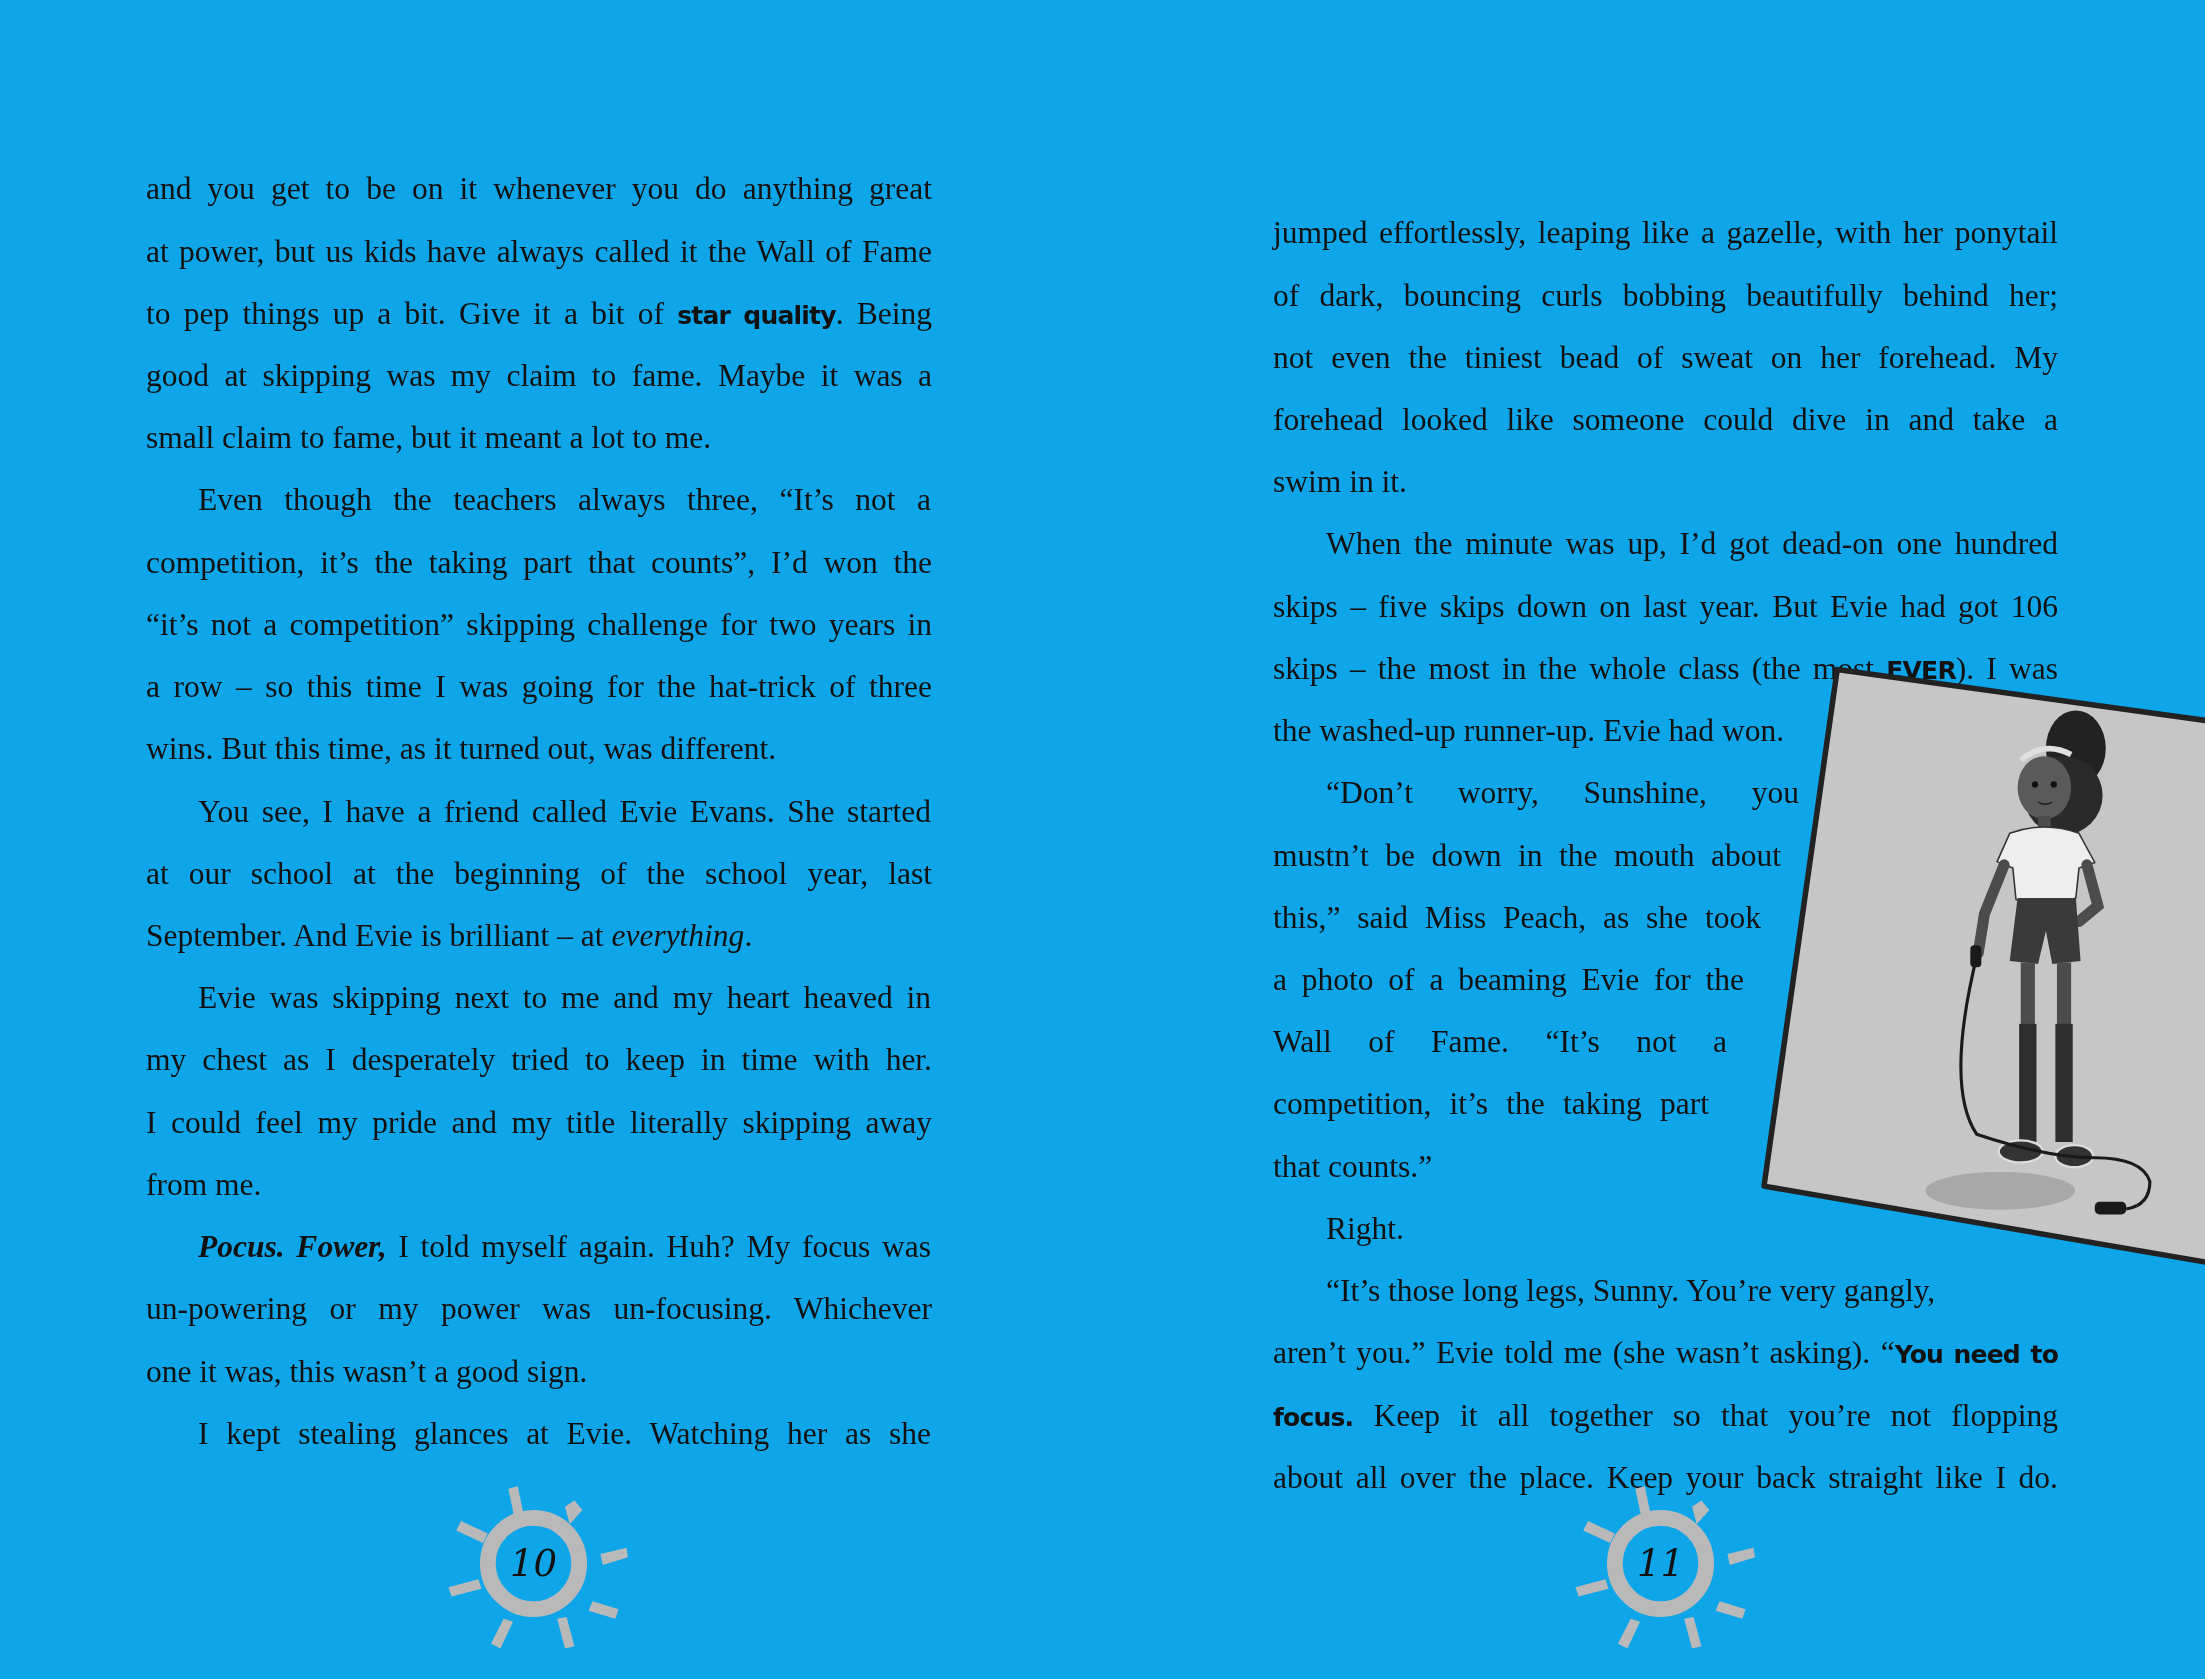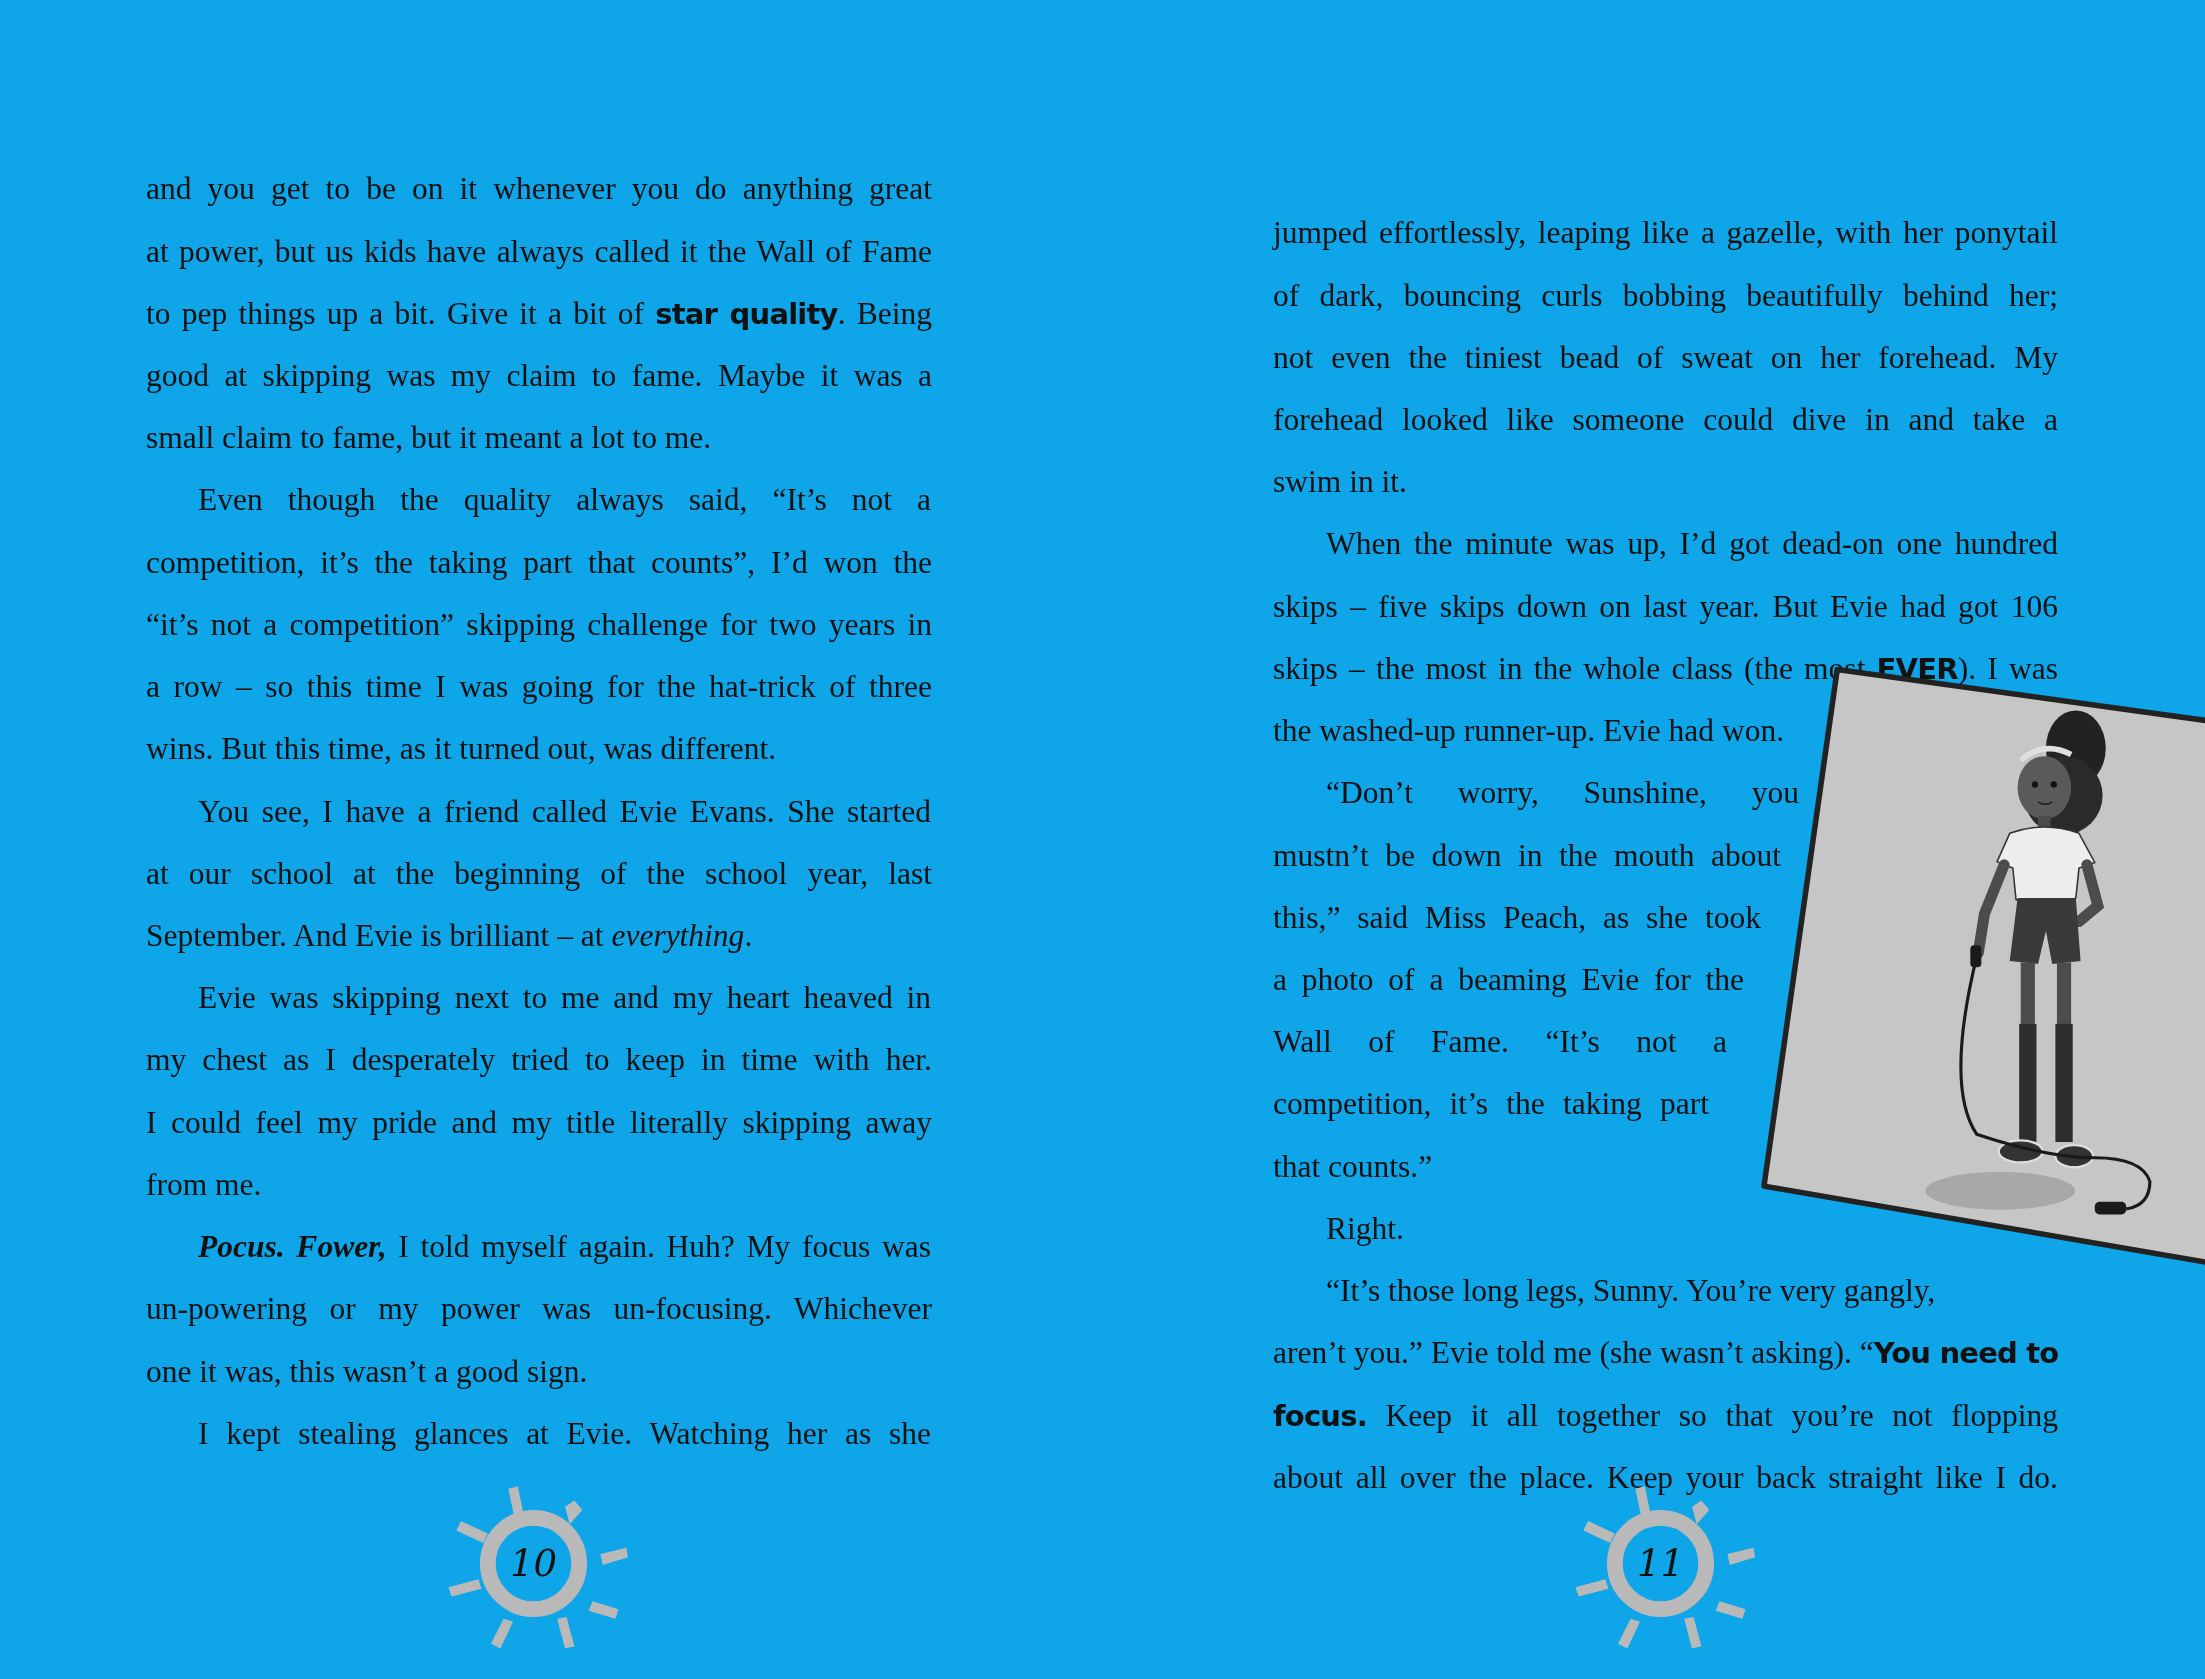--- a/index.html
+++ b/index.html
@@ -7,42 +7,42 @@
   .spread { position:absolute; left:0; top:0; width:2205px; height:1680px; background:#0ea5e9; }
   .page { position:absolute; top:0; height:1680px; }
   .page-left { left:0; width:1103px; }
   .page-right { left:1103px; width:1103px;margin-top:44px; }
   .line {
     position:absolute; height:47px; line-height:47px; white-space:nowrap;
     font-family:"Liberation Serif", serif; font-size:31.5px; color:#111111;
     text-align:justify; text-align-last:justify;
   }
   .line.end { text-align:center; text-align-last:left; }
-  .hand { font-family:"DejaVu Sans", sans-serif; font-weight:bold; font-size:29px; letter-spacing:-0.8px; }
+  .hand { font-family:"DejaVu Sans", sans-serif; font-weight:bold; font-size:25px; letter-spacing:-0.8px; }
   .gill { font-family:Liberation Serif, serif; font-weight:bold; font-style:italic;margin-top:24px; }
   .it { font-style:italic; }
   .frame { position:absolute; left:0; top:0; width:2205px; height:1680px; pointer-events:none; }
   .sun { position:absolute; width:205px; height:189px; }
   .sun-num {
     position:absolute; left:0; top:0; width:205px; height:189px; line-height:189px; text-align:center;
     font-family:"DejaVu Serif", serif; font-style:italic; font-size:37px; color:#111111;
   }
 </style>
 </head>
 <body>
 
 <div class="spread">
 
   <div class="page page-left">
     <div class="line" style="left:146px;top:165px;width:786px">and you get to be on it whenever you do anything great</div>
     <div class="line" style="left:146px;top:228px;width:786px">at power, but us kids have always called it the Wall of Fame</div>
     <div class="line" style="left:146px;top:290px;width:786px"><span>to pep things up a bit. Give it a bit of </span><span class="hand">star quality</span><span>. Being</span></div>
     <div class="line" style="left:146px;top:352px;width:786px">good at skipping was my claim to fame. Maybe it was a</div>
     <div class="line end" style="left:146px;top:414px;width:786px">small claim to fame, but it meant a lot to me.</div>
-    <div class="line" style="left:198px;top:476px;width:733px">Even though the quality always said, “It’s not a</div>
+    <div class="line" style="left:198px;top:476px;width:733px">Even though the teachers always three, “It’s not a</div>
     <div class="line" style="left:146px;top:539px;width:786px">competition, it’s the taking part that counts”, I’d won the</div>
     <div class="line" style="left:146px;top:601px;width:786px">“it’s not a competition” skipping challenge for two years in</div>
     <div class="line" style="left:146px;top:663px;width:786px">a row – so this time I was going for the hat-trick of three</div>
     <div class="line end" style="left:146px;top:725px;width:786px">wins. But this time, as it turned out, was different.</div>
     <div class="line" style="left:198px;top:788px;width:733px">You see, I have a friend called Evie Evans. She started</div>
     <div class="line" style="left:146px;top:850px;width:786px">at our school at the beginning of the school year, last</div>
     <div class="line end" style="left:146px;top:912px;width:786px"><span>September. And Evie is brilliant – at </span><span class="it">everything</span><span>.</span></div>
     <div class="line" style="left:198px;top:974px;width:733px">Evie was skipping next to me and my heart heaved in</div>
     <div class="line" style="left:146px;top:1036px;width:786px">my chest as I desperately tried to keep in time with her.</div>
     <div class="line" style="left:146px;top:1099px;width:786px">I could feel my pride and my title literally skipping away</div>

